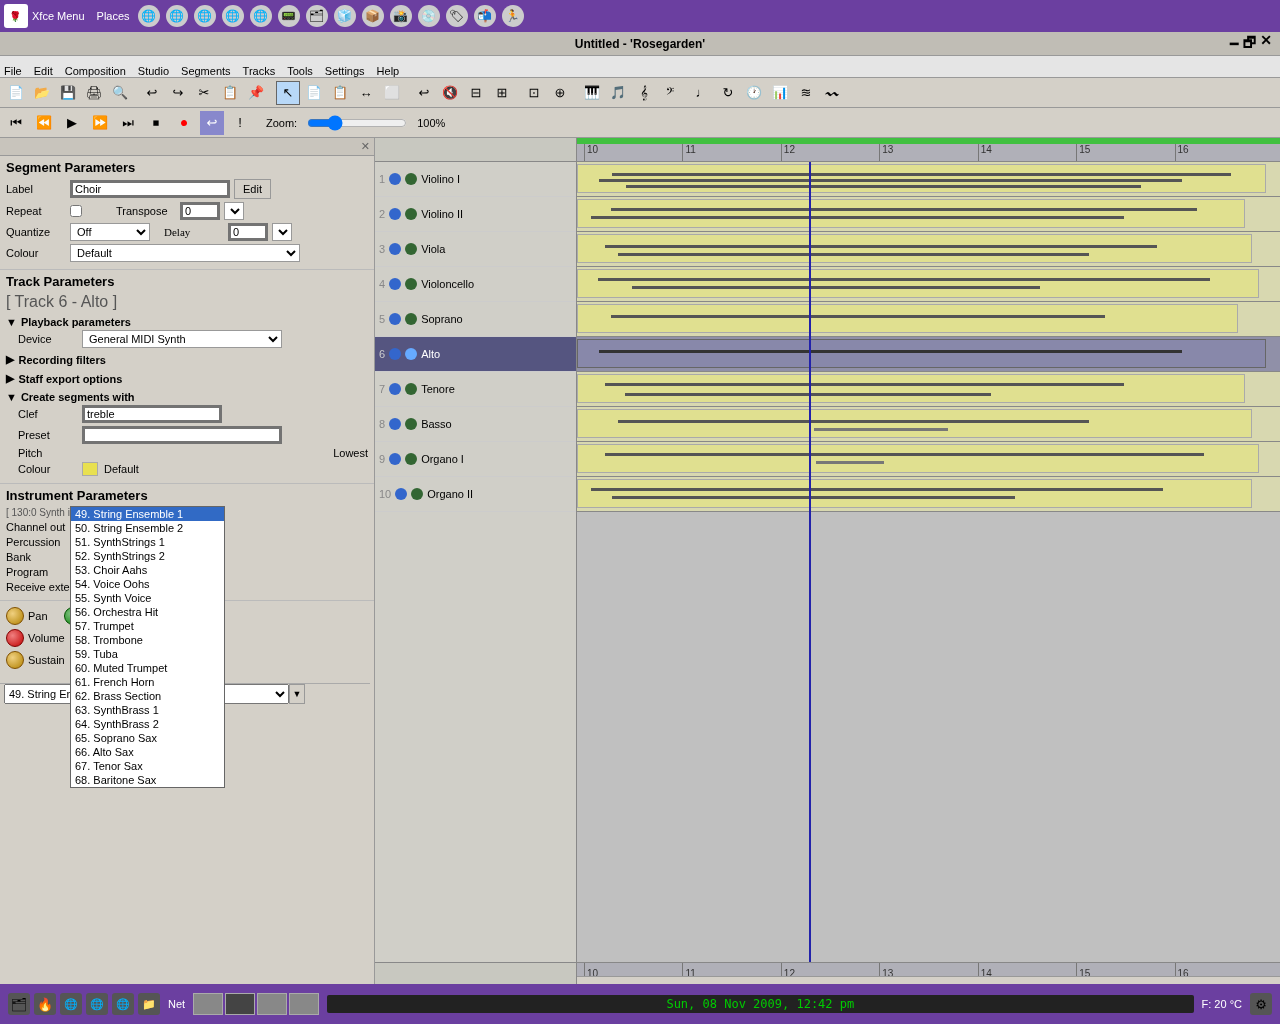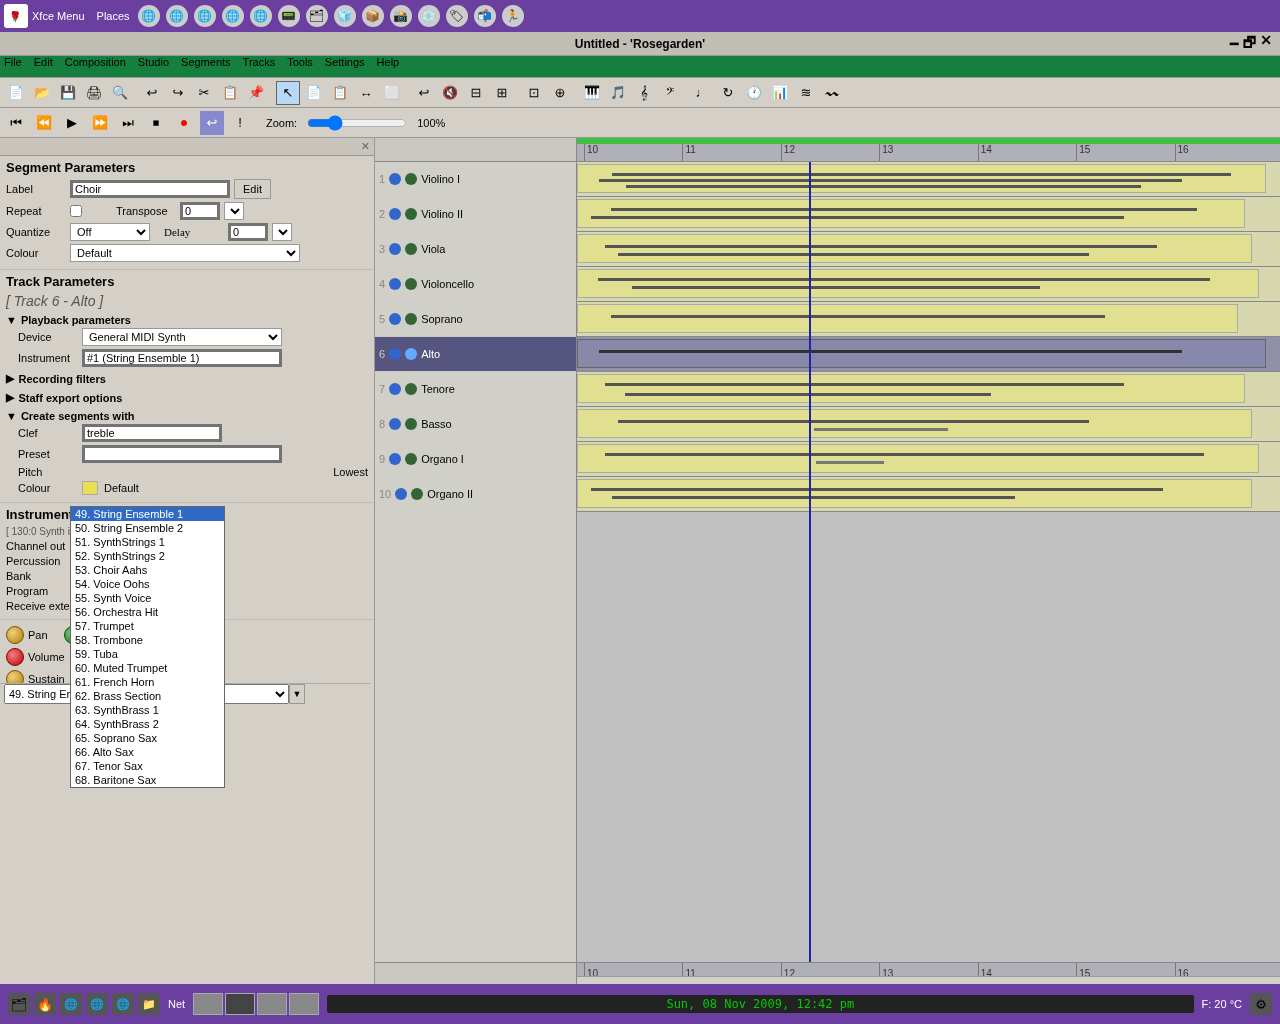--- a/index.html
+++ b/index.html
@@ -12,21 +12,21 @@
     #top-menubar .menu-items span { cursor: pointer; }
     #top-menubar .nav-icons { display: flex; gap: 6px; margin-left: 4px; }
     #top-menubar .nav-icon { width: 22px; height: 22px; border-radius: 11px; background: #ccc; display: flex; align-items: center; justify-content: center; font-size: 12px; cursor: pointer; }
 
     
     #titlebar { background: #c0bdb5; display: flex; align-items: center; justify-content: center; height: 24px; font-size: 12px; font-weight: bold; border-bottom: 1px solid #999; position: relative; }
     #titlebar .window-controls { position: absolute; right: 8px; display: flex; gap: 4px; }
     #titlebar .window-controls span { cursor: pointer; font-size: 14px; }
 
     
-    #appmenu { background: #15803d; display: flex; align-items: flex-start; height: 22px; padding: 0 4px; border-bottom: 1px solid #999; gap: 12px; }
+    #appmenu { background: #e5e5e5; display: flex; align-items: flex-end; height: 22px; padding: 0 4px; border-bottom: 1px solid #999; gap: 12px; }
     #appmenu span { cursor: pointer; font-size: 11px; }
 
     
     #toolbar1 { background: #d4d0c8; display: flex; align-items: center; height: 30px; padding: 2px 4px; border-bottom: 1px solid #999; gap: 2px; }
     #toolbar1 .tb-btn { width: 24px; height: 24px; background: #d4d0c8; border: 1px solid transparent; cursor: pointer; display: flex; align-items: center; justify-content: center; font-size: 13px; }
     #toolbar1 .tb-sep { width: 4px; }
 
     
     #transport { background: #d4d0c8; display: flex; align-items: center; height: 30px; padding: 2px 4px; border-bottom: 1px solid #999; gap: 4px; }
     #transport .t-btn { width: 24px; height: 24px; background: #d4d0c8; border: 1px solid transparent; cursor: pointer; display: flex; align-items: center; justify-content: center; font-size: 13px; }
@@ -210,34 +210,30 @@
         <select style="width:20px; height:18px;"><option>▼</option></select>
       </div>
       <div class="panel-row">
         <label>Colour</label>
         <select style="width:230px;"><option>Default</option></select>
       </div>
     </div>
 
     <div class="panel-section">
       <div class="panel-title">Track Parameters</div>
-      <div style="font-size:14px; color:#555; margin-bottom:3px;font-style:italic;">[ Track 6 - Alto ]</div>
+      <div style="font-size:16px; color:#555; margin-bottom:3px;">[ Track 6 - Alto ]</div>
 
       <div class="collapsible-header">
         <span class="arrow">▼</span>
         <span>Playback parameters</span>
       </div>
       <div class="section-indent">
         <div class="panel-row">
           <label>Device</label>
           <select style="width:200px;"><option>General MIDI Synth</option></select>
-        </div>
-        <div class="panel-row">
-          <label>Instrument</label>
-          <input type="text" value="#1 (String Ensemble 1)" style="width: 200px;">
         </div>
       </div>
 
       <div class="collapsible-header" style="margin-top:2px;">
         <span class="arrow">▶</span>
         <span>Recording filters</span>
       </div>
 
       <div class="collapsible-header" style="margin-top:2px;">
         <span class="arrow">▶</span>

